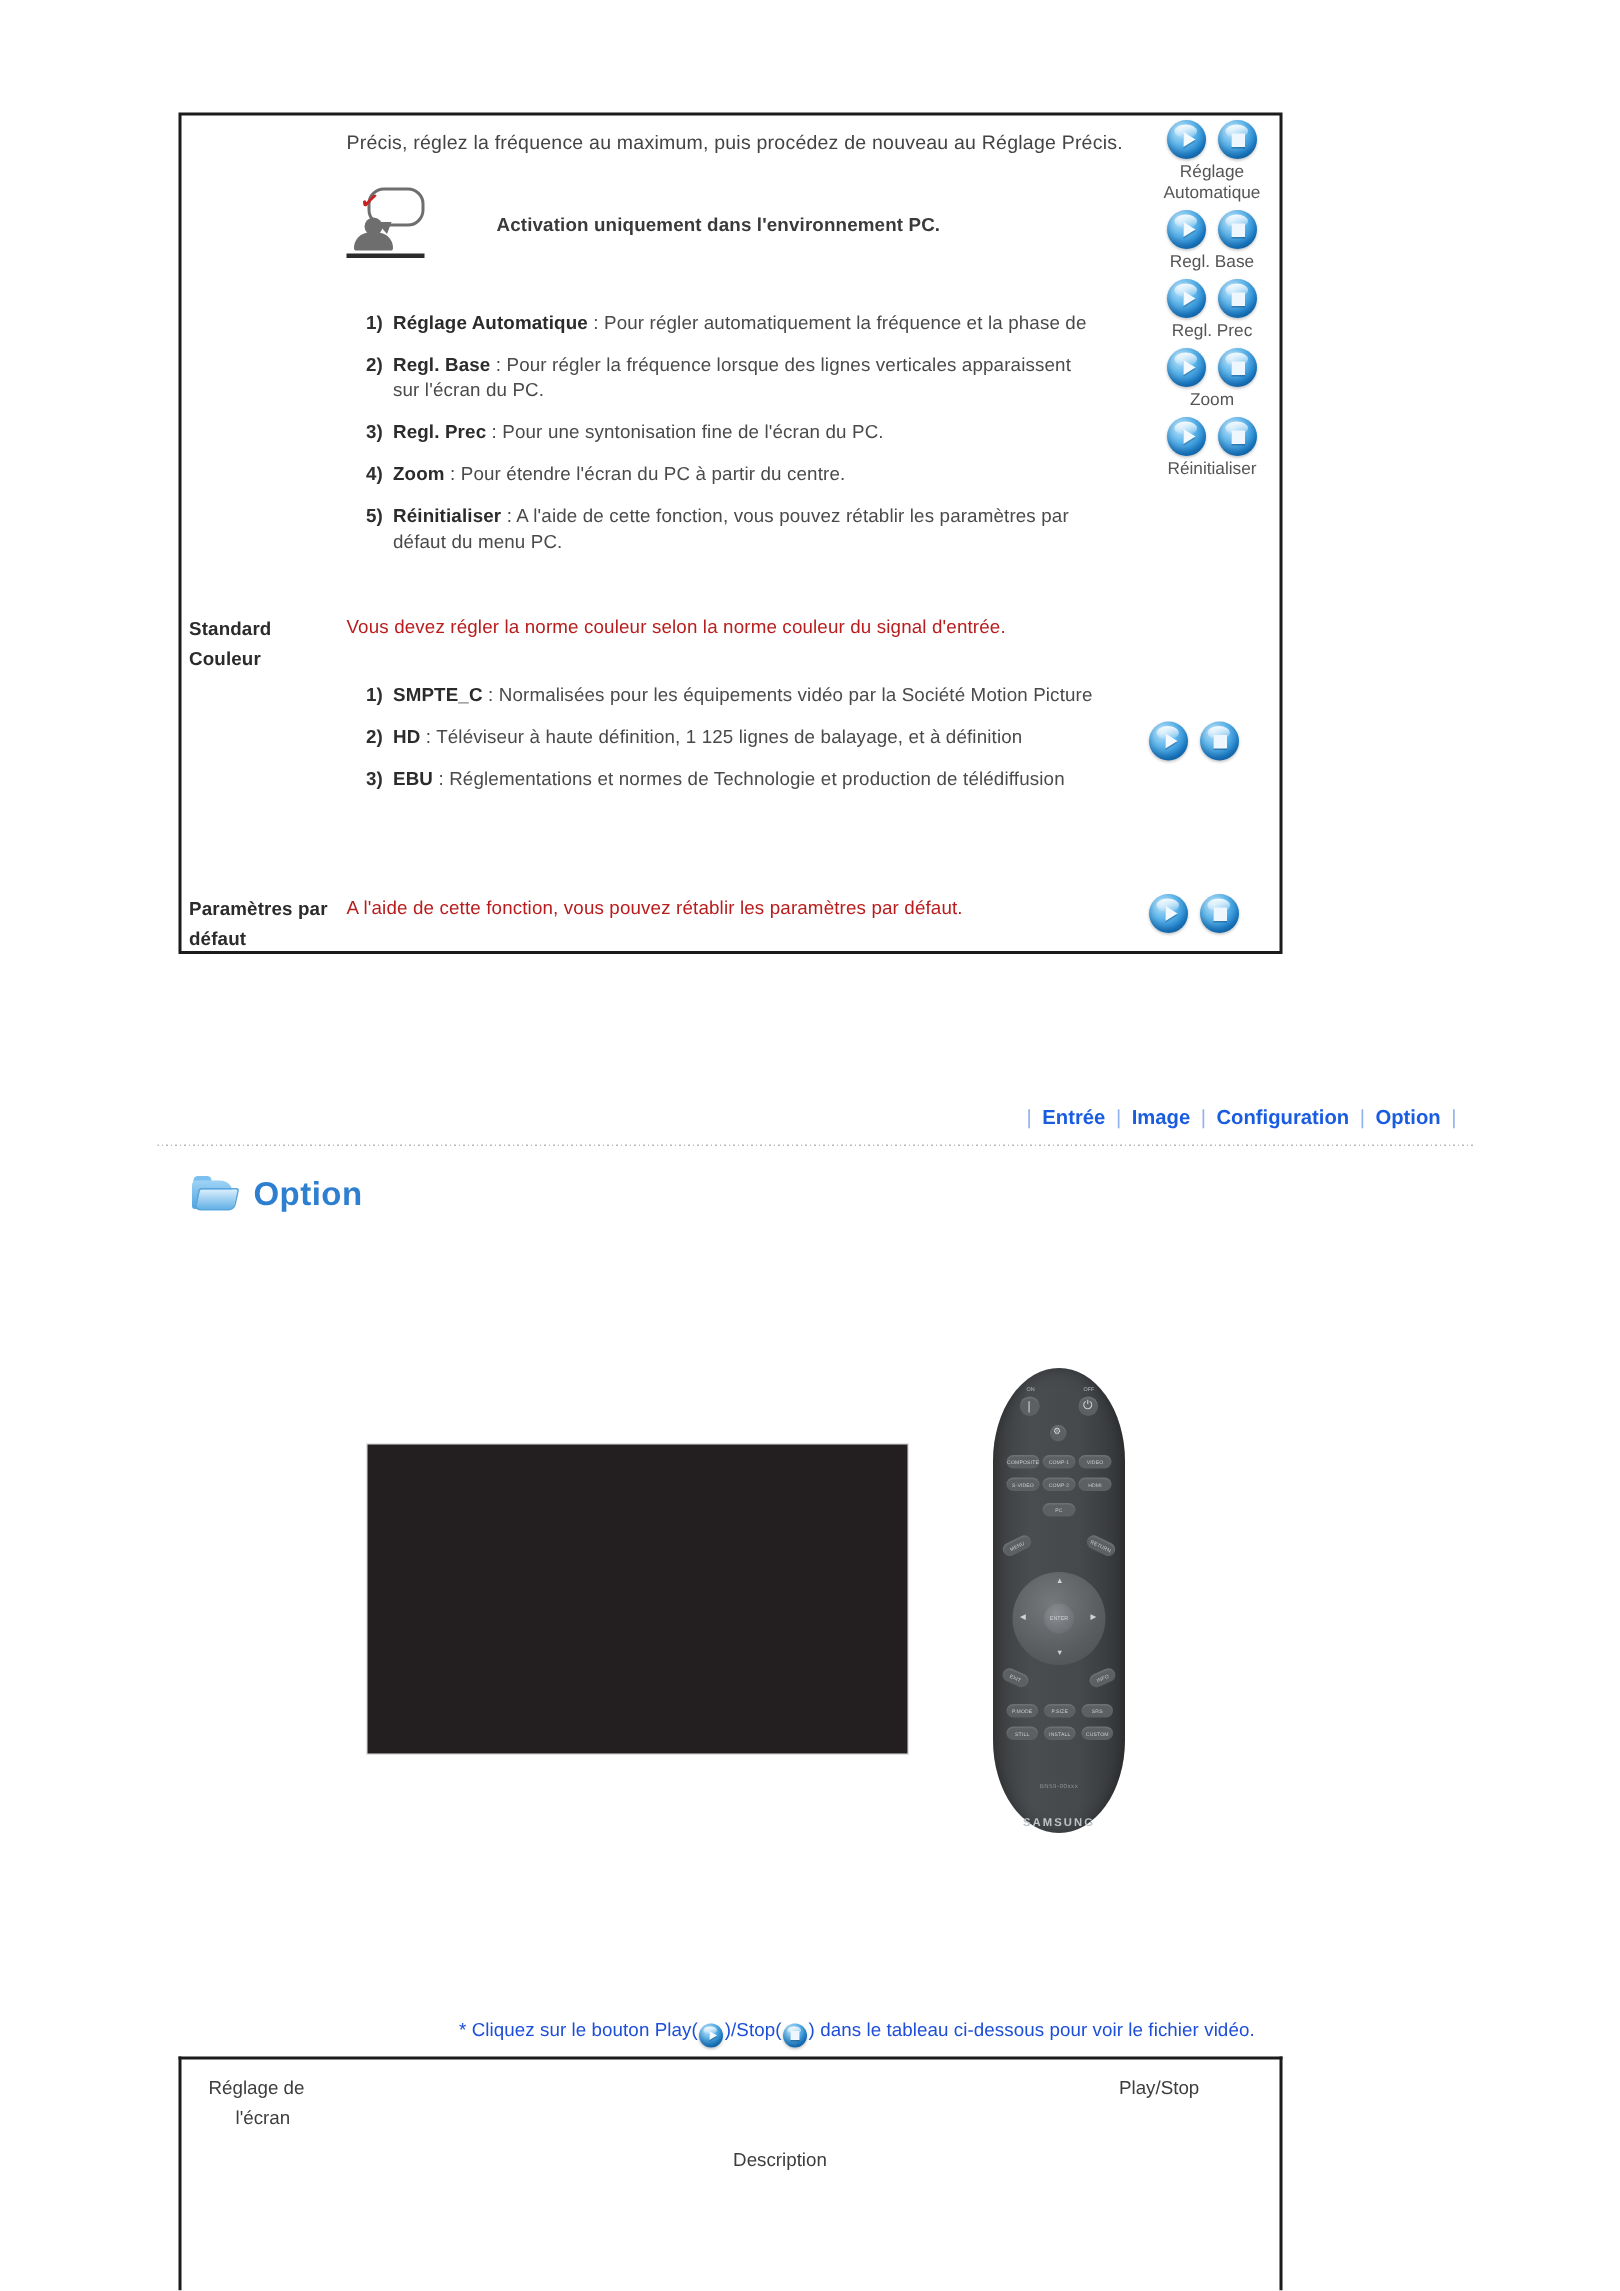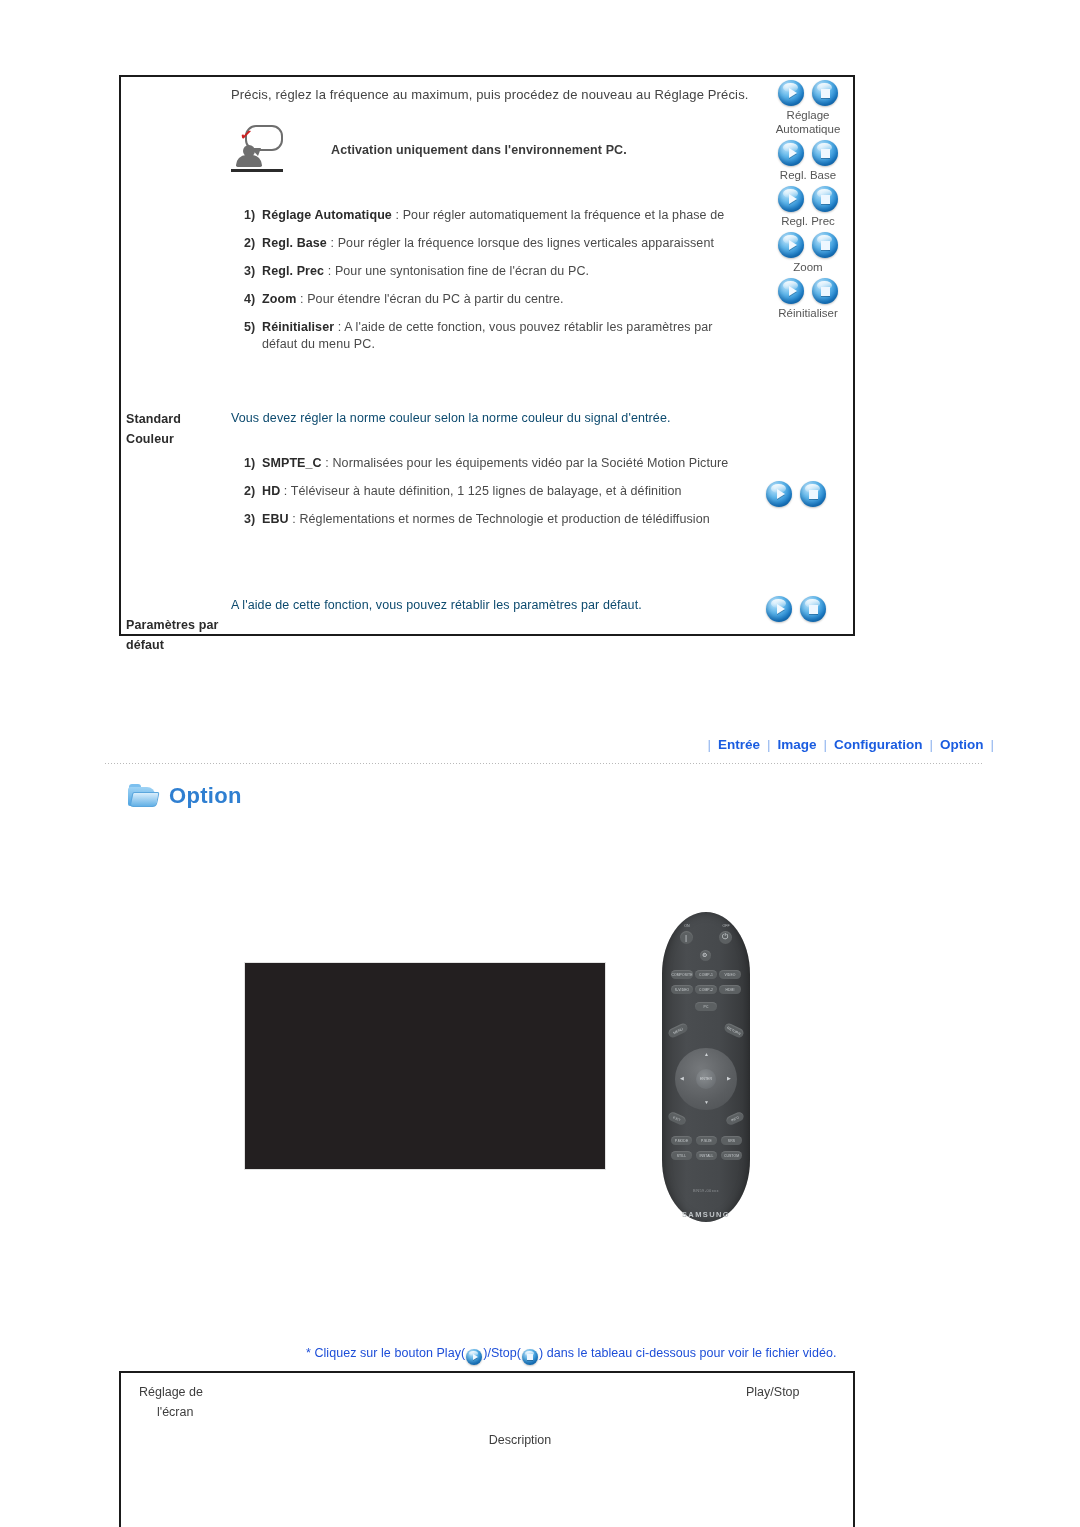--- a/index.html
+++ b/index.html
@@ -156,21 +156,21 @@
     position: absolute;
     font-size: 12.5px;
     color: #2b2b2b;
     font-weight: bold;
     line-height: 20px;
     letter-spacing: 0.1px;
   }
   .rowbody {
     position: absolute;
     font-size: 12.5px;
-    color: #0c4a6e;
+    color: #b91c1c;
     line-height: 17px;
     letter-spacing: 0.1px;
   }
   .rowlabel .l2 { display:block; }
 
   
   .btn {
     width: 26px;
     height: 26px;
     border-radius: 50%;
@@ -245,21 +245,21 @@
     white-space: nowrap;
   }
 
   
   .navbar {
     position: absolute;
     left: 0;
     top: 737px;
     width: 1080px;
     text-align: right;
-    padding-right: 79px;
+    padding-right: 102px;
     box-sizing: border-box;
     font-size: 13.5px;
     font-weight: bold;
     color: #1a5ce0;
   }
   .navbar .sepv {
     color: #8fb3ee;
     font-weight: normal;
     margin: 0 7px;
   }
@@ -470,20 +470,21 @@
   </div>
 
   <div class="num-list">
     <div class="num-item">
       <span class="marker">1)</span><span class="term">Réglage Automatique</span><span class="sep">&nbsp;</span><span class="sep">:</span>
       <span>Pour régler automatiquement la fréquence et la phase de</span>
     </div>
     <div class="num-item">
       <span class="marker">2)</span><span class="term">Regl. Base</span><span class="sep">&nbsp;</span><span class="sep">:</span>
       <span>Pour régler la fréquence lorsque des lignes verticales apparaissent</span>
+      <span class="body2">sur l'écran du PC.</span>
     </div>
     <div class="num-item">
       <span class="marker">3)</span><span class="term">Regl. Prec</span><span class="sep">&nbsp;</span><span class="sep">:</span>
       <span>Pour une syntonisation fine de l'écran du PC.</span>
     </div>
     <div class="num-item">
       <span class="marker">4)</span><span class="term">Zoom</span><span class="sep">&nbsp;</span><span class="sep">:</span>
       <span>Pour étendre l'écran du PC à partir du centre.</span>
     </div>
     <div class="num-item">
@@ -507,21 +508,21 @@
     <div class="num-item">
       <span class="marker">2)</span><span class="term">HD</span><span class="sep">&nbsp;</span><span class="sep">:</span>
       <span>Téléviseur à haute définition, 1 125 lignes de balayage, et à définition</span>
     </div>
     <div class="num-item">
       <span class="marker">3)</span><span class="term">EBU</span><span class="sep">&nbsp;</span><span class="sep">:</span>
       <span>Réglementations et normes de Technologie et production de télédiffusion</span>
     </div>
   </div>
 
-  <div class="rowlabel" style="left:5px; top:519px;margin-top:19px;">
+  <div class="rowlabel" style="left:5px; top:519px;">
     <span>Paramètres par</span>
     <span class="l2">défaut</span>
   </div>
   <div class="rowbody" style="left:110px; top:520px; width:560px;">A l'aide de cette fonction, vous pouvez rétablir les paramètres par défaut.</div>
 
   <div class="btn-pair" style="left:645px; top:404px;">
     <span class="btn play">
         <span class="glyph"></span>
       </span>
     <span class="btn stop">

